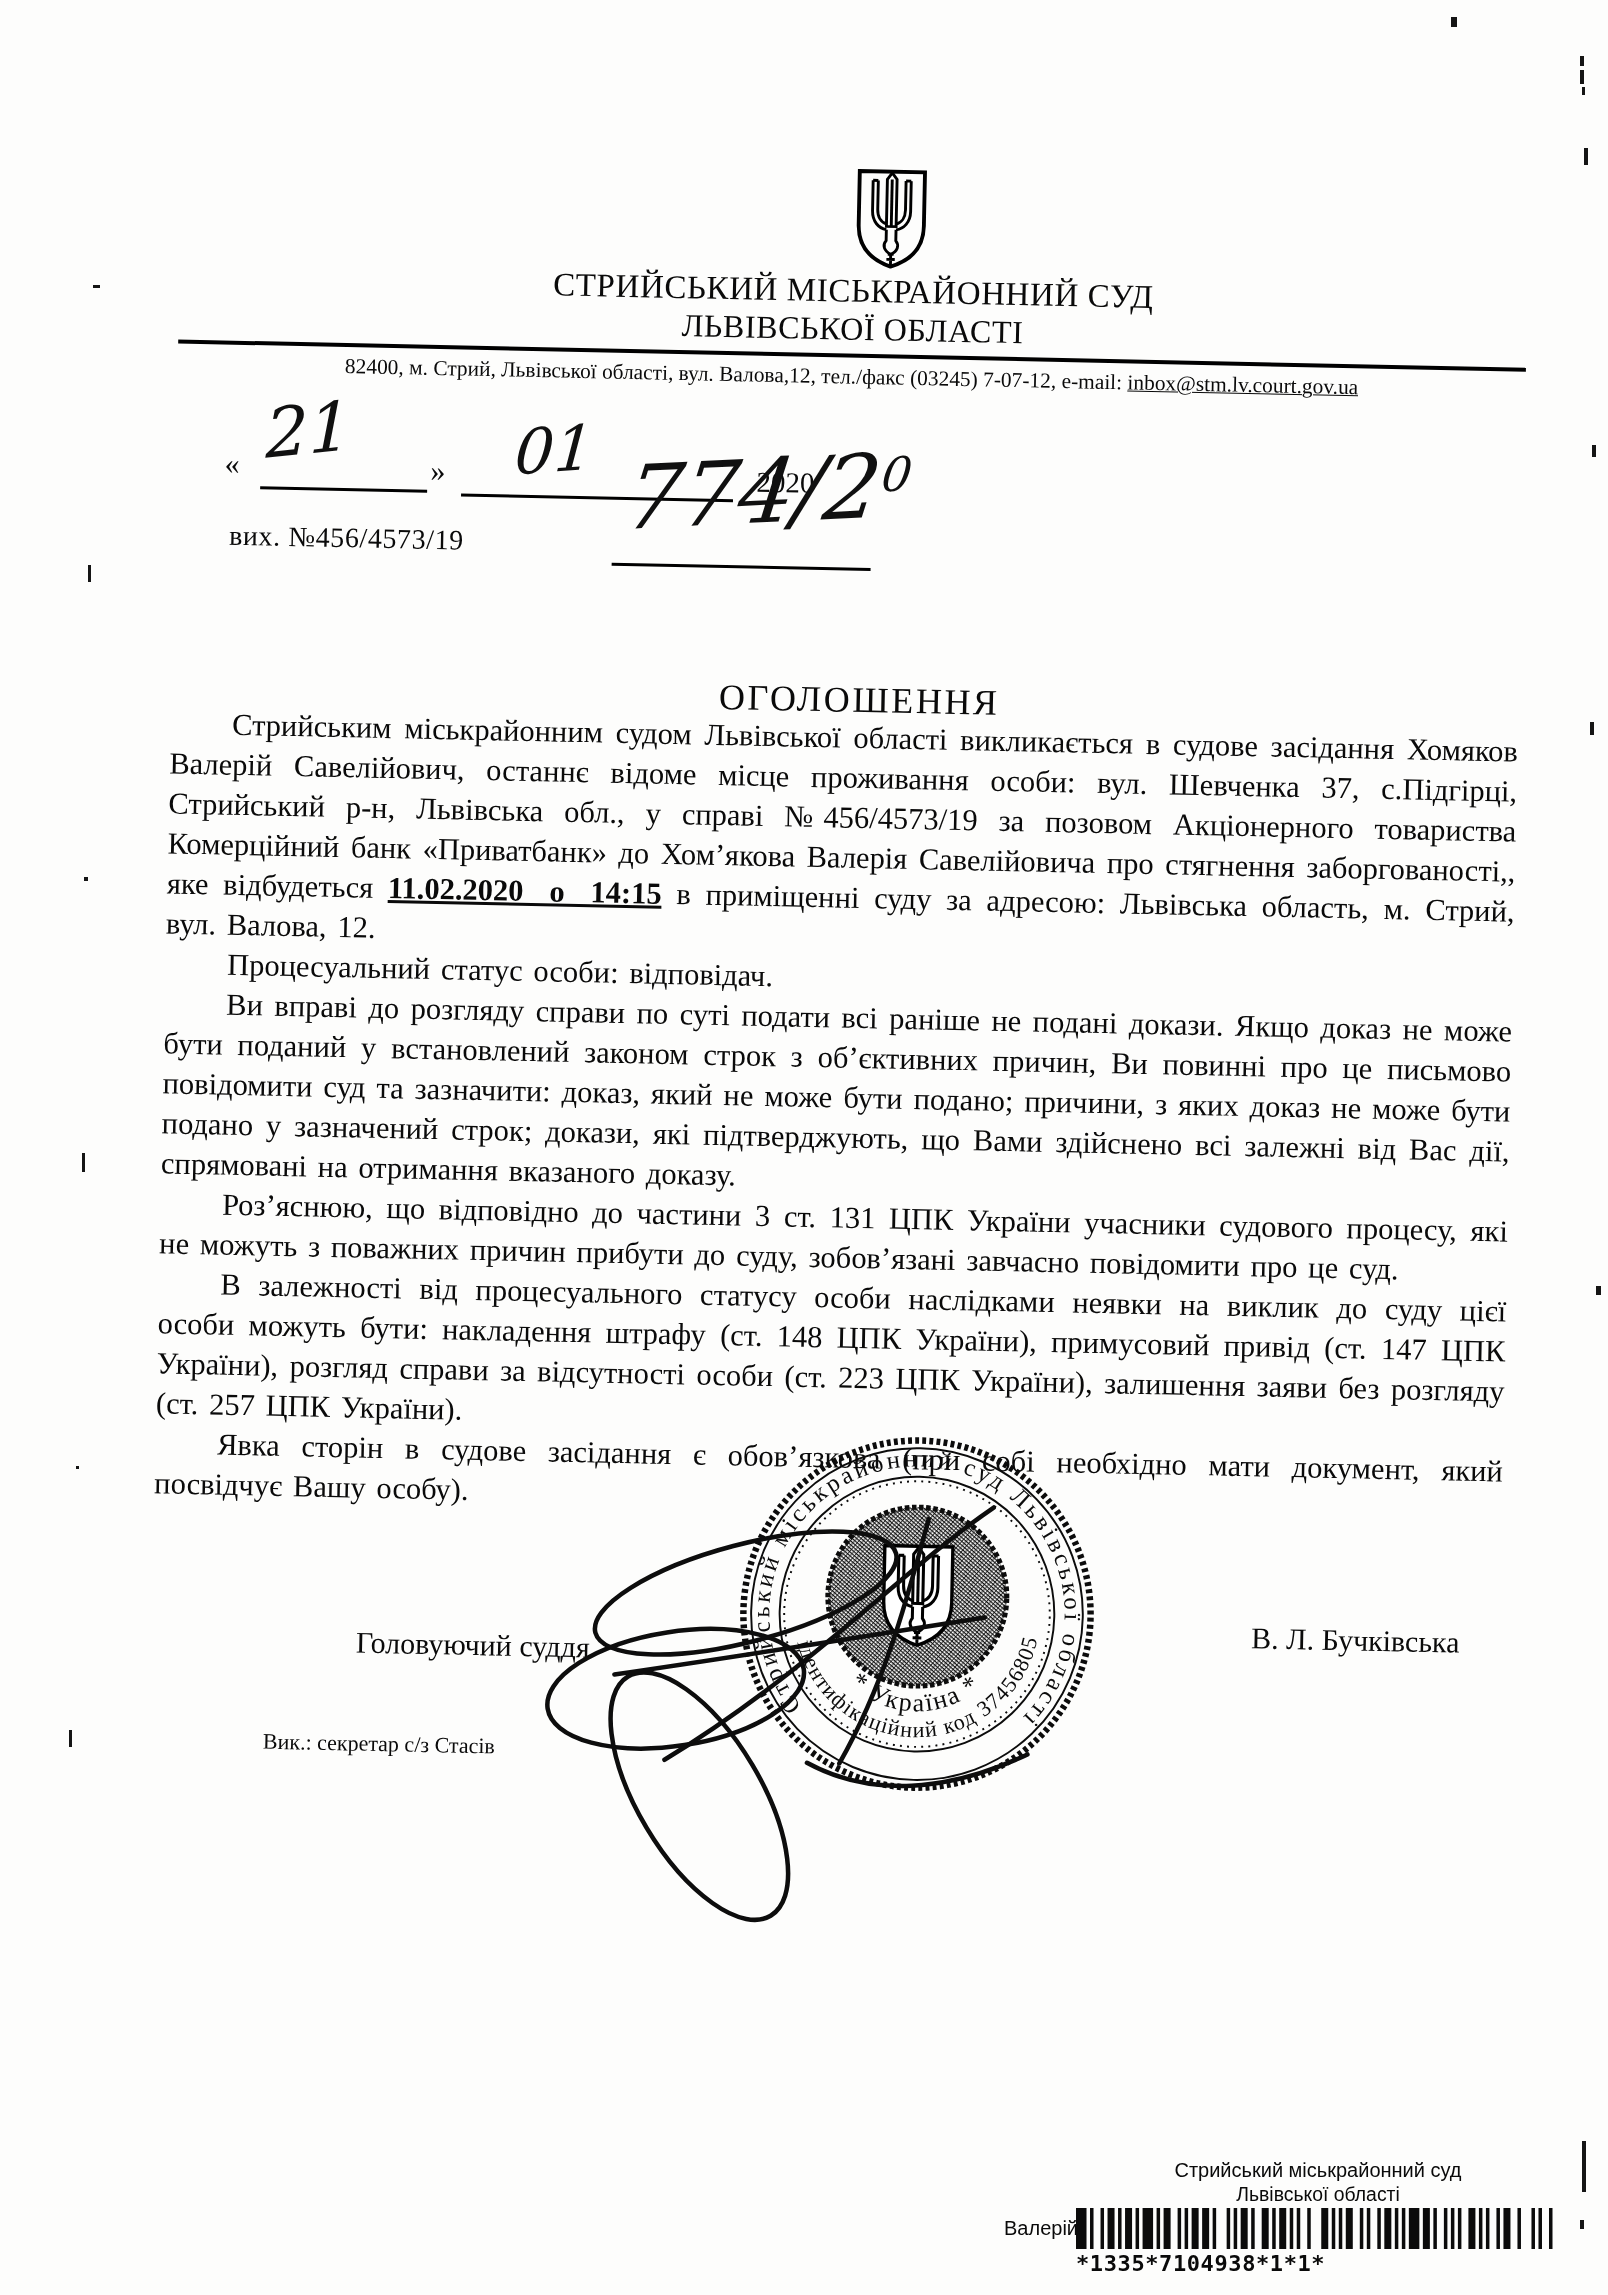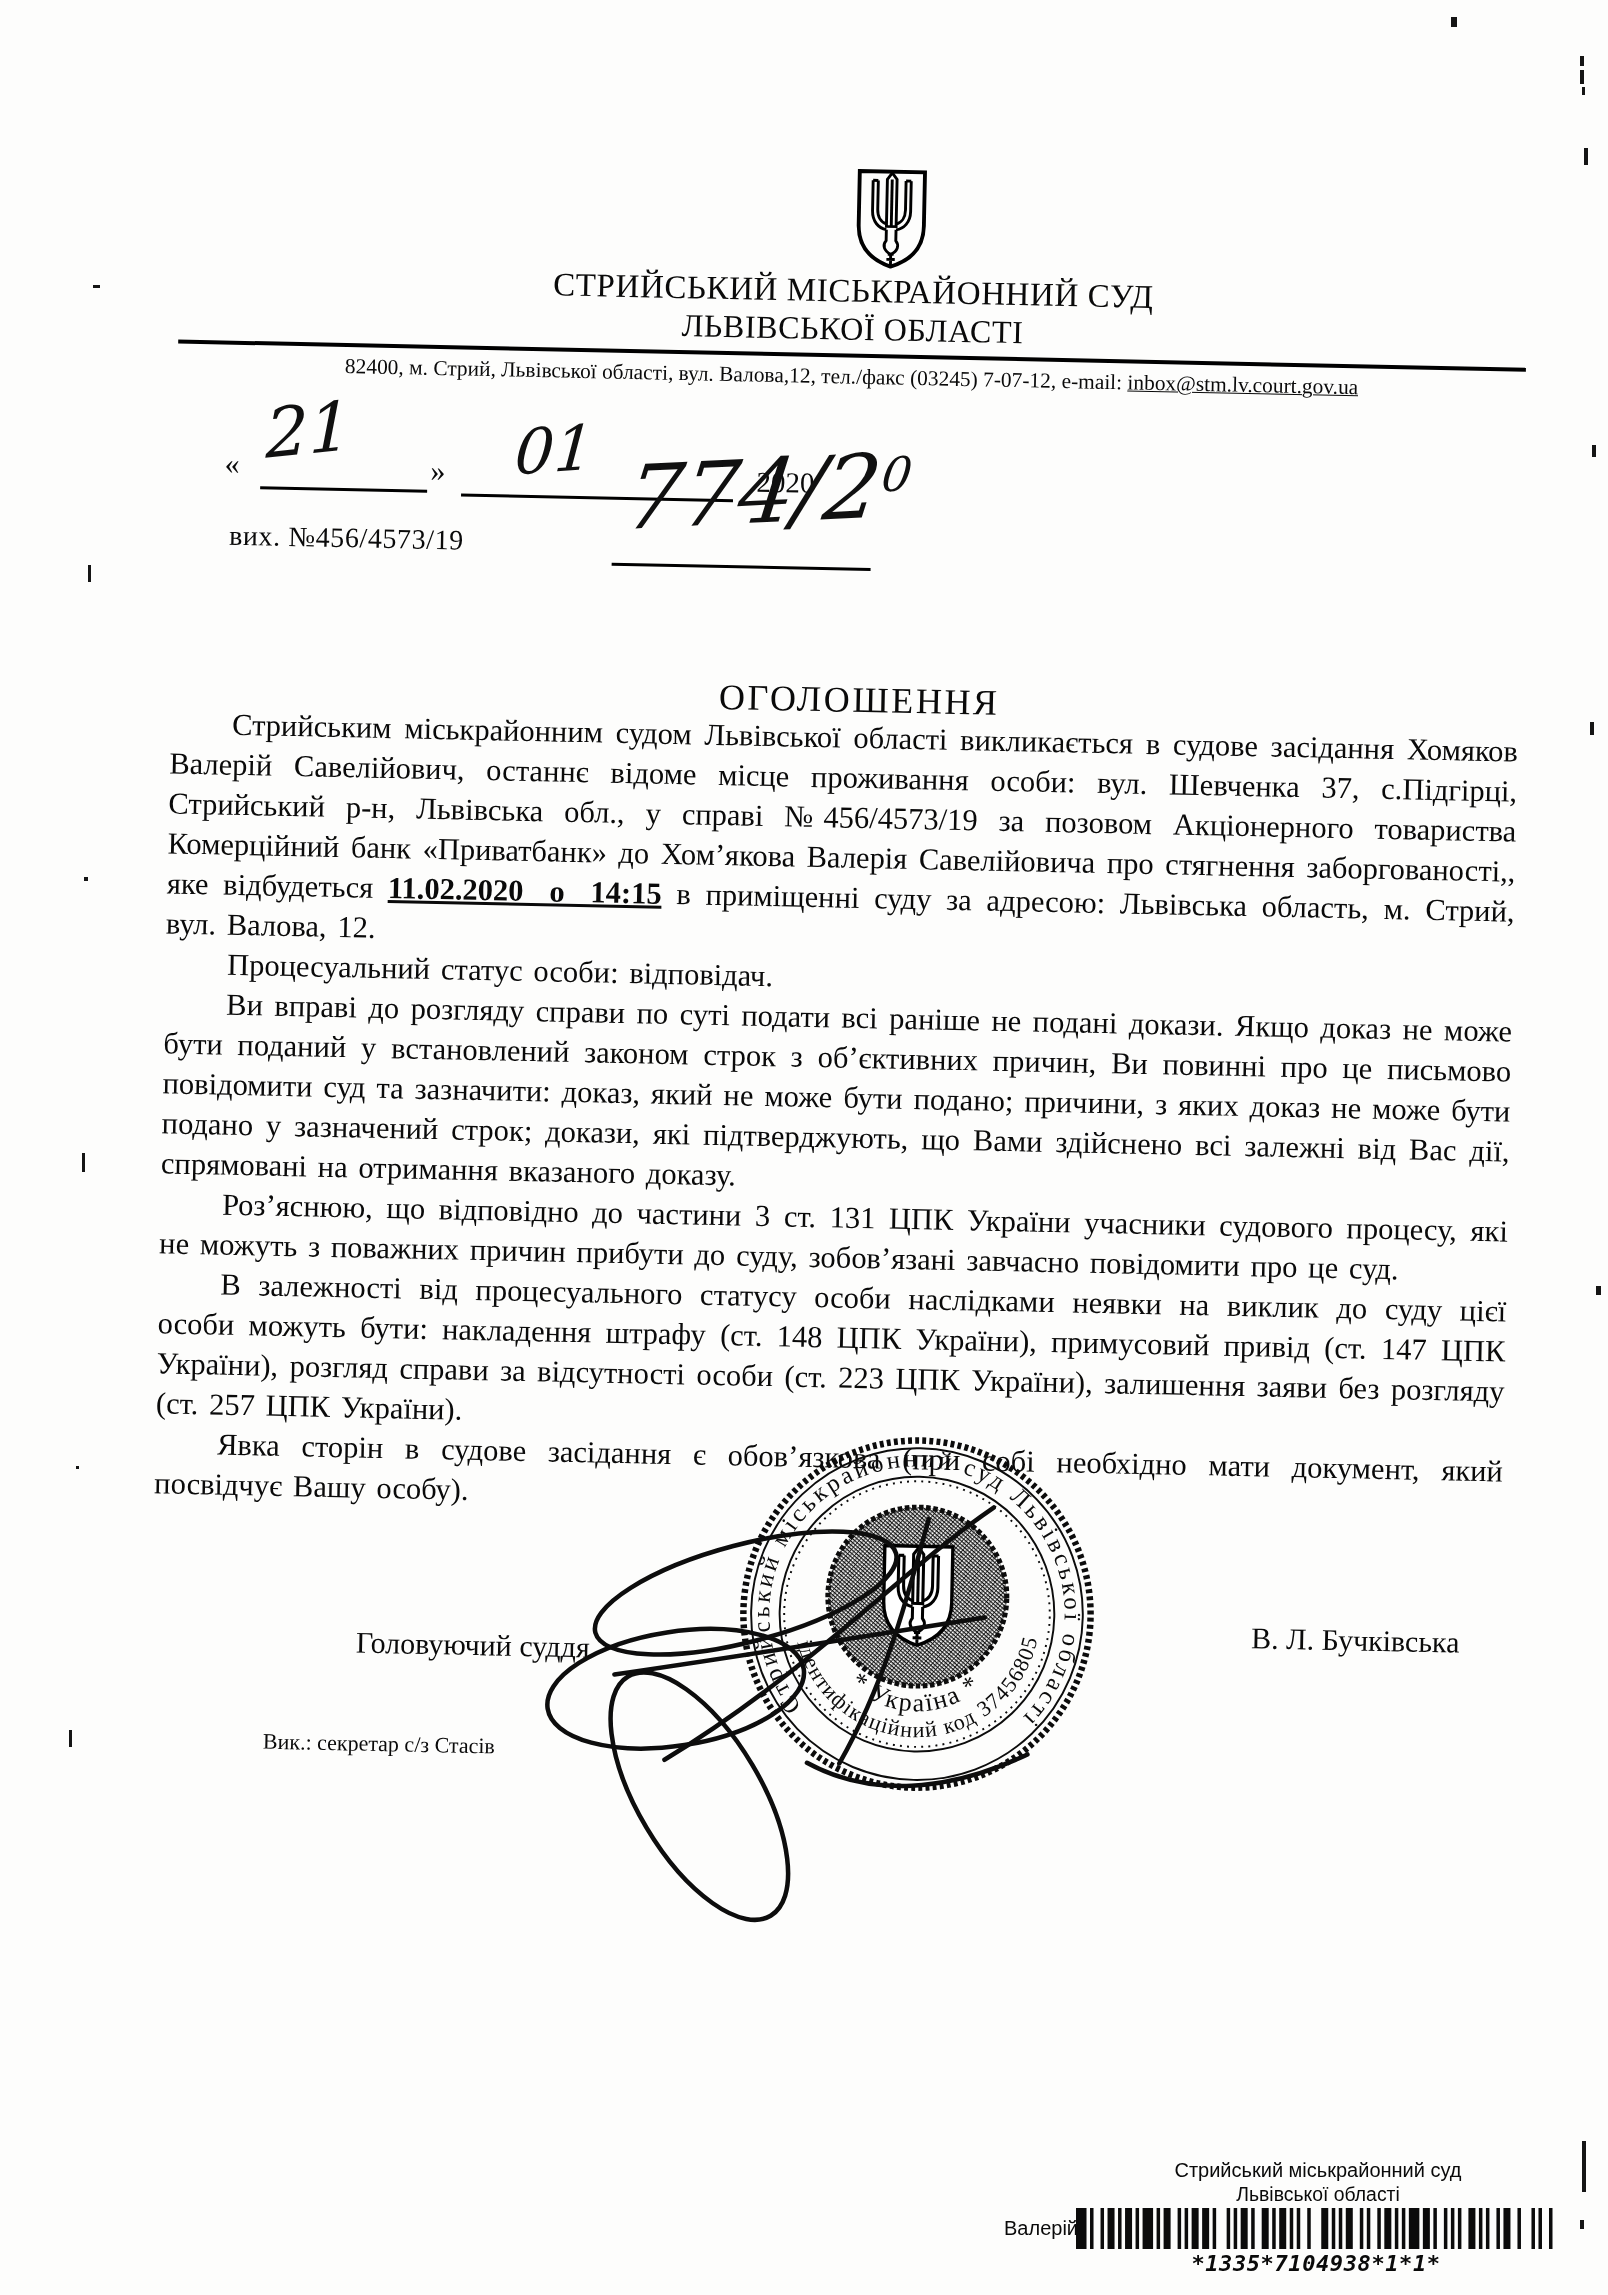--- a/index.html
+++ b/index.html
@@ -42,22 +42,22 @@
   .dt{font-weight:bold;text-decoration:underline;text-decoration-thickness:2.6px;word-spacing:14.3px;}
   
   .judge-label{left:370px;top:1622px;font-size:30px;}
   .judge-name{left:1265px;top:1599px;font-size:30px;white-space:nowrap;}
   .executor{left:279px;top:1727px;font-size:22px;}
   .stampwrap{left:551px;top:1387px;}
   
   .f-line1{left:1091px;top:2159px;width:454px;text-align:center;font-size:20px;font-family:"Liberation Sans",sans-serif;}
   .f-line2{left:1091px;top:2183px;width:454px;text-align:center;font-size:19.4px;font-family:"Liberation Sans",sans-serif;}
   .f-name{left:1004px;top:2217px;font-size:20px;font-family:"Liberation Sans",sans-serif;}
-  .f-caption{left:1076px;top:2251px;width:480px;text-align:center;font-size:22px;font-weight:bold;
-             font-family:"DejaVu Sans Mono",monospace;letter-spacing:0.6px;font-style:italic;}
+  .f-caption{left:1076px;top:2251px;width:480px;font-size:22px;font-weight:bold;
+             font-family:"DejaVu Sans Mono",monospace;letter-spacing:0.6px;}
   .spk{position:absolute;background:#151515;}
 </style>
 </head>
 <body>
 
 <div class="rot">
 
   <div class="abs hdr-emblem">
     <svg width="73" height="102" viewBox="0 0 113 158">
       <path d="M6,5 H107 V88 C107,121 88,142 56.5,152 C25,142 6,121 6,88 Z" fill="none" stroke="#000" stroke-width="6"></path>

